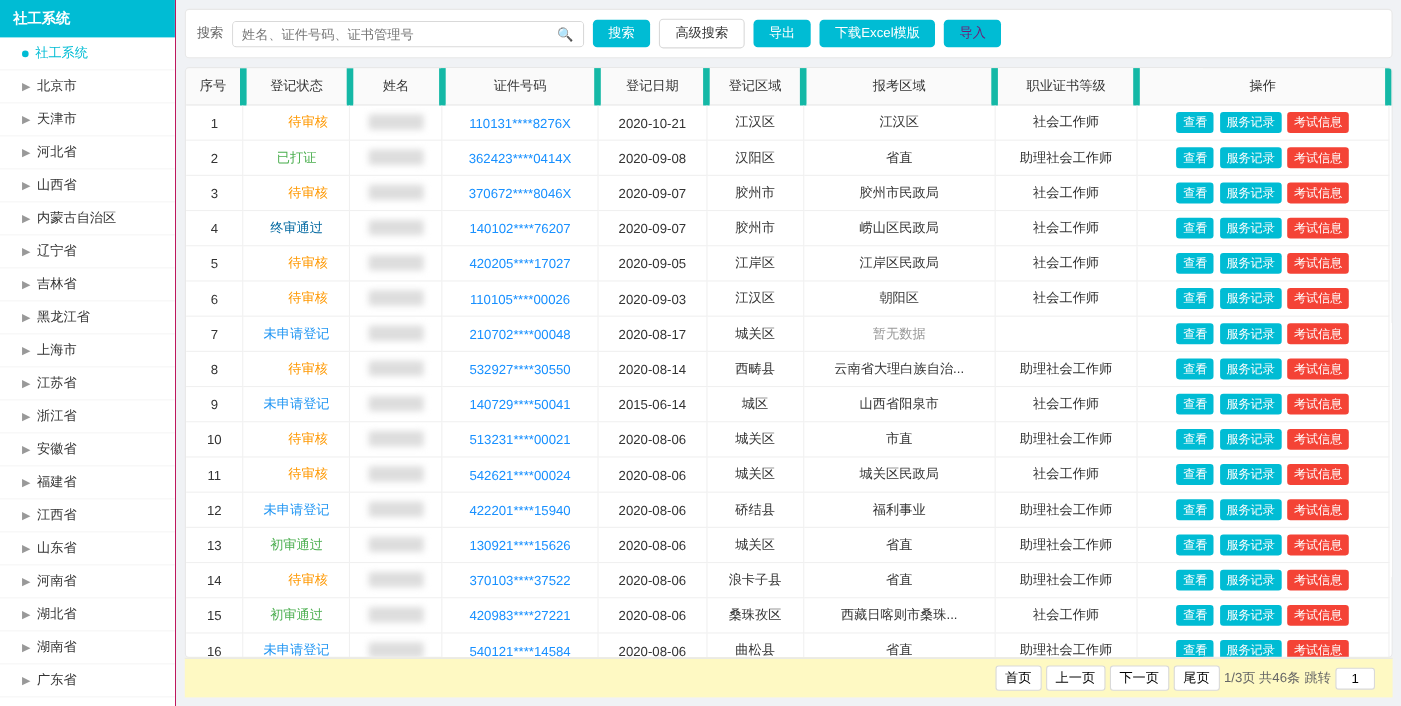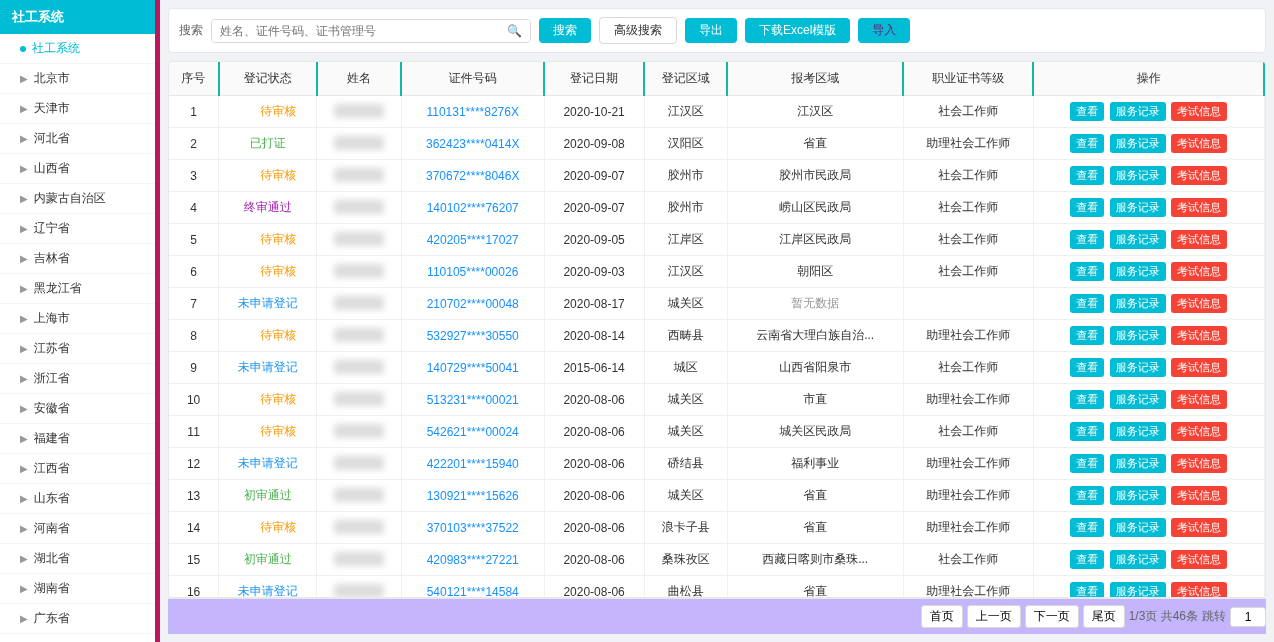--- a/index.html
+++ b/index.html
@@ -1,19 +1,19 @@
 <!DOCTYPE html>
 <html><head>
   <meta charset="utf-8">
   <style>
     * { box-sizing: border-box; margin: 0; padding: 0; font-family: 'Microsoft YaHei', Arial, sans-serif; font-size: 12px; }
     body { display: flex; height: 642px; overflow: hidden; background: #f0f2f5; }
     
     
-    .sidebar { width: 160px; background: #fff; border-right: 5px solid #be185d; overflow-y: auto; flex-shrink: 0; }
+    .sidebar { width: 160px; background: #fff; border-right: 1px solid #be185d; overflow-y: auto; flex-shrink: 0; }
     .sidebar-header { background: #00bcd4; color: #fff; padding: 8px 12px; font-size: 13px; font-weight: bold; }
     .sidebar-item { padding: 6px 12px 6px 20px; cursor: pointer; display: flex; align-items: center; color: #333; border-bottom: 1px solid #f5f5f5; }
     .sidebar-item .arrow { margin-right: 6px; font-size: 10px; color: #999; }
     .sidebar-item.active { color: #00bcd4; }
     .sidebar-item .dot { width: 6px; height: 6px; border-radius: 50%; background: #00bcd4; margin-right: 6px; flex-shrink: 0; }
     
     
     .main { flex: 1; display: flex; flex-direction: column; overflow: hidden; padding: 8px; }
     
     
@@ -26,38 +26,38 @@
     .btn-primary { background: #00bcd4; color: #fff; }
     .btn-default { background: #fff; color: #333; border: 1px solid #d9d9d9; }
     .btn-export { background: #00bcd4; color: #fff; }
     .btn-excel { background: #00bcd4; color: #fff; }
     .btn-import { background: #00bcd4; color: #701a75; }
     
     
     .table-wrap { flex: 1; background: #fff; border-radius: 4px; border: 1px solid #e8e8e8; overflow: auto; }
     table { width: 100%; border-collapse: collapse; }
     thead tr { background: #fafafa; }
-    th { padding: 8px 6px; text-align: center; border-bottom: 1px solid #e8e8e8; border-right: 2px solid #14b8a6; color: #333; font-weight: normal; white-space: nowrap; }
+    th { padding: 8px 6px; text-align: center; border-bottom: 1px solid #e8e8e8; border-right: 6px solid #14b8a6; color: #333; font-weight: normal; white-space: nowrap; }
     td { padding: 6px 6px; text-align: center; border-bottom: 1px solid #f0f0f0; border-right: 1px solid #f0f0f0; color: #333; white-space: nowrap; }
     
     .status-pending { color: #ff9800; padding-left: 27px; }
     .status-verified { color: #4caf50; }
     .status-unregistered { color: #2196f3; }
     .status-passed { color: #4caf50; }
-    .status-final-passed { color: #a21caf; font-family: Liberation Mono, monospace; }
+    .status-final-passed { color: #0369a1; font-family: Liberation Mono, monospace; }
     
     .cert-link { color: #1890ff; cursor: pointer; }
     
     .action-btn { padding: 2px 6px; border-radius: 3px; border: none; cursor: pointer; font-size: 11px; margin: 0 1px; color: #fff; }
     .btn-view { background: #00bcd4; }
     .btn-service { background: #00bcd4; }
     .btn-exam { background: #f44336; }
     
     
-    .pagination { display: flex; align-items: center; justify-content: flex-end; gap: 4px; padding: 6px 0; background: #c4b5fd; border-top: 1px solid #e8e8e8; }
+    .pagination { display: flex; align-items: center; justify-content: flex-end; gap: 4px; padding: 6px 16px; background: #fef9c3; border-top: 1px solid #e8e8e8; }
     .page-btn { padding: 2px 8px; border: 1px solid #d9d9d9; border-radius: 3px; cursor: pointer; background: #fff; font-size: 12px; }
     .page-info { color: #666; font-size: 12px; }
     .page-input { width: 36px; border: 1px solid #d9d9d9; border-radius: 3px; text-align: center; padding: 2px; }
     
     .blurred { filter: blur(3px); color: transparent; background: #ddd; border-radius: 2px; display: inline-block; min-width: 50px; height: 14px; }
     
     .no-data { color: #999; }
   </style>
 </head>
 <body>

